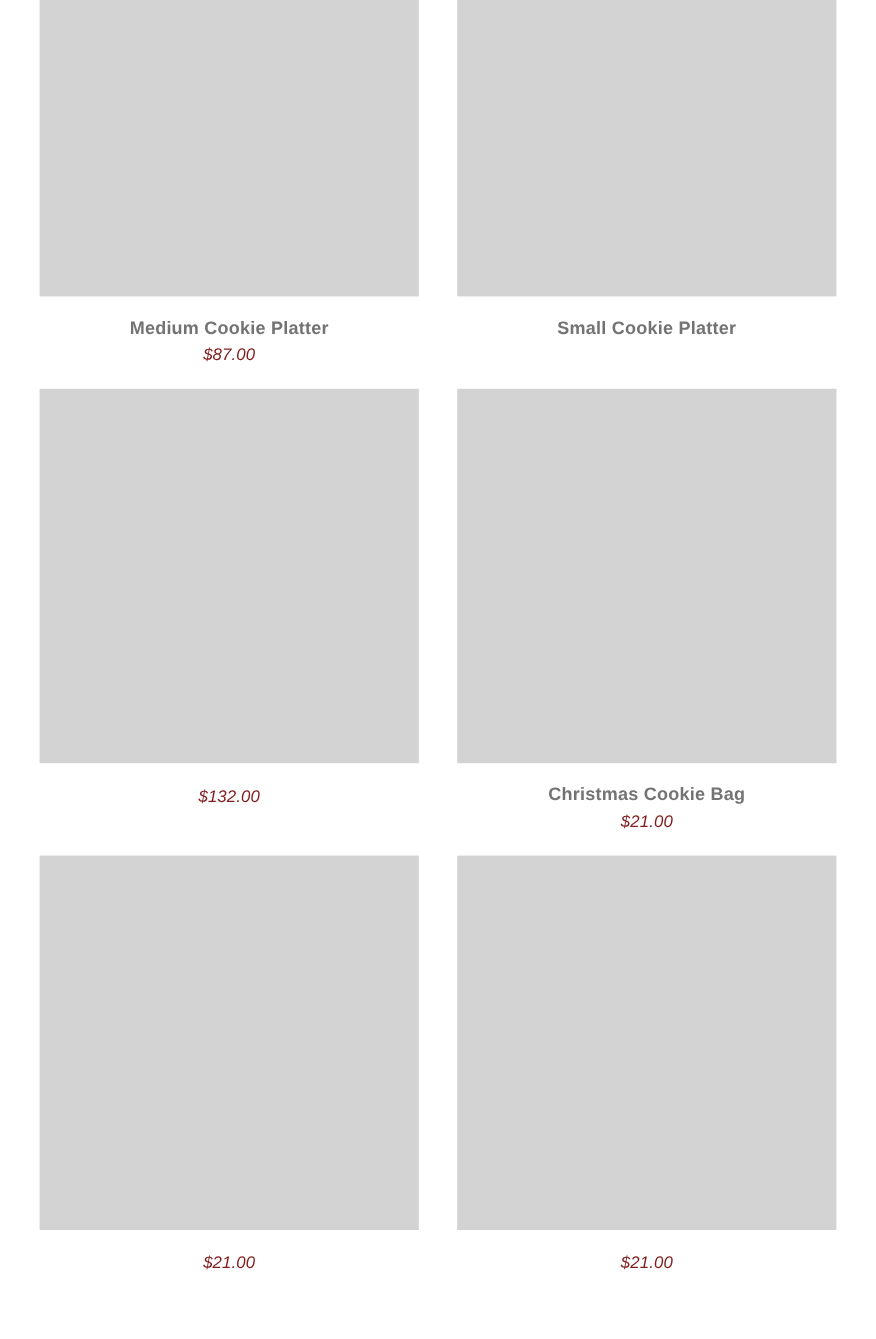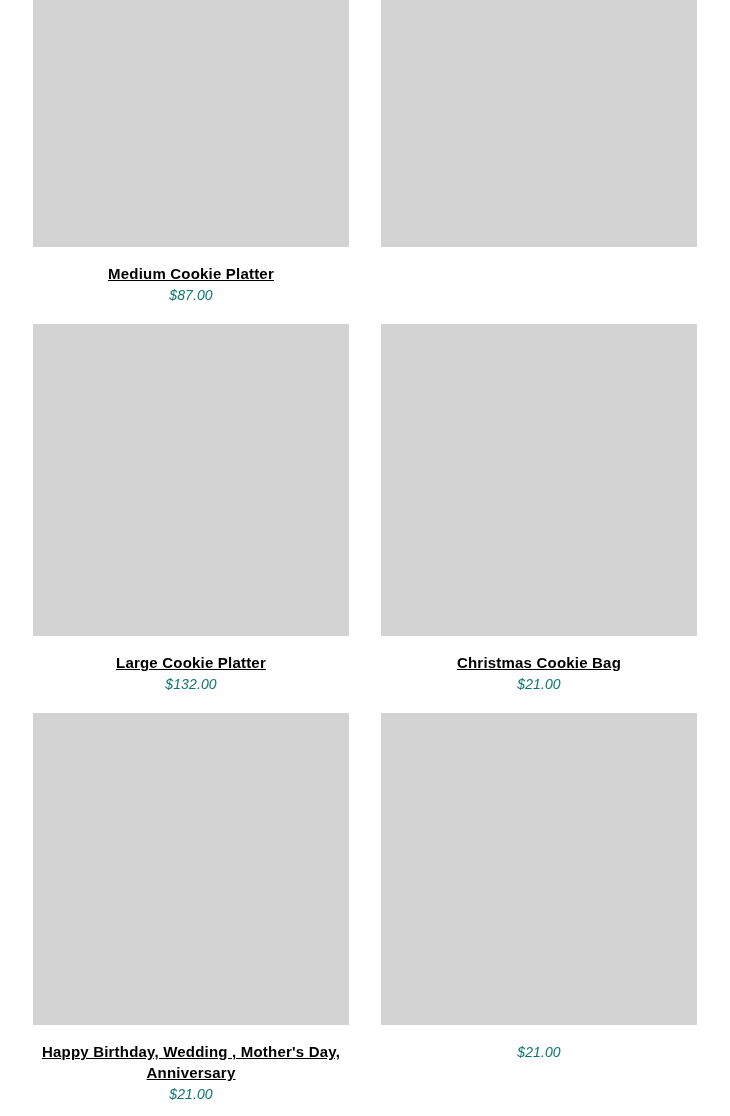--- a/index.html
+++ b/index.html
@@ -43,31 +43,30 @@
   .product-info {
     width:316px;
     padding-top:16px;
     text-align:center;
   }
   .product-title {
     font-size:15px;
     font-weight:700;
     line-height:21px;
     letter-spacing:0.2px;
-    color:#000000;
+    color:#737373;
     display:block;
     padding:0 4px;
-    text-decoration:underline;
   }
   .product-price {
     font-size:14px;
     font-style:italic;
     font-weight:400;
     line-height:20px;
-    color:#0f766e;
+    color:#7f1d1d;
     display:block;
     margin-top:1px;
     letter-spacing:0.1px;
   }
 </style>
 </head>
 <body>
 
 <div id="collection-grid">
   <div class="grid-inner">
@@ -76,43 +75,42 @@
       <span class="product-image"></span>
       <span class="product-info">
         <span class="product-title">Medium Cookie Platter</span>
         <span class="product-price">$87.00</span>
       </span>
     </a>
 
     <a class="product-card">
       <span class="product-image"></span>
       <span class="product-info">
+        <span class="product-title">Small Cookie Platter</span>
       </span>
     </a>
 
     <a class="product-card">
       <span class="product-image"></span>
       <span class="product-info">
-        <span class="product-title">Large Cookie Platter</span>
         <span class="product-price">$132.00</span>
       </span>
     </a>
 
     <a class="product-card">
       <span class="product-image"></span>
       <span class="product-info">
         <span class="product-title">Christmas Cookie Bag</span>
         <span class="product-price">$21.00</span>
       </span>
     </a>
 
     <a class="product-card">
       <span class="product-image"></span>
       <span class="product-info">
-        <span class="product-title">Happy Birthday, Wedding , Mother's Day, Anniversary</span>
         <span class="product-price">$21.00</span>
       </span>
     </a>
 
     <a class="product-card">
       <span class="product-image"></span>
       <span class="product-info">
         <span class="product-price">$21.00</span>
       </span>
     </a>

